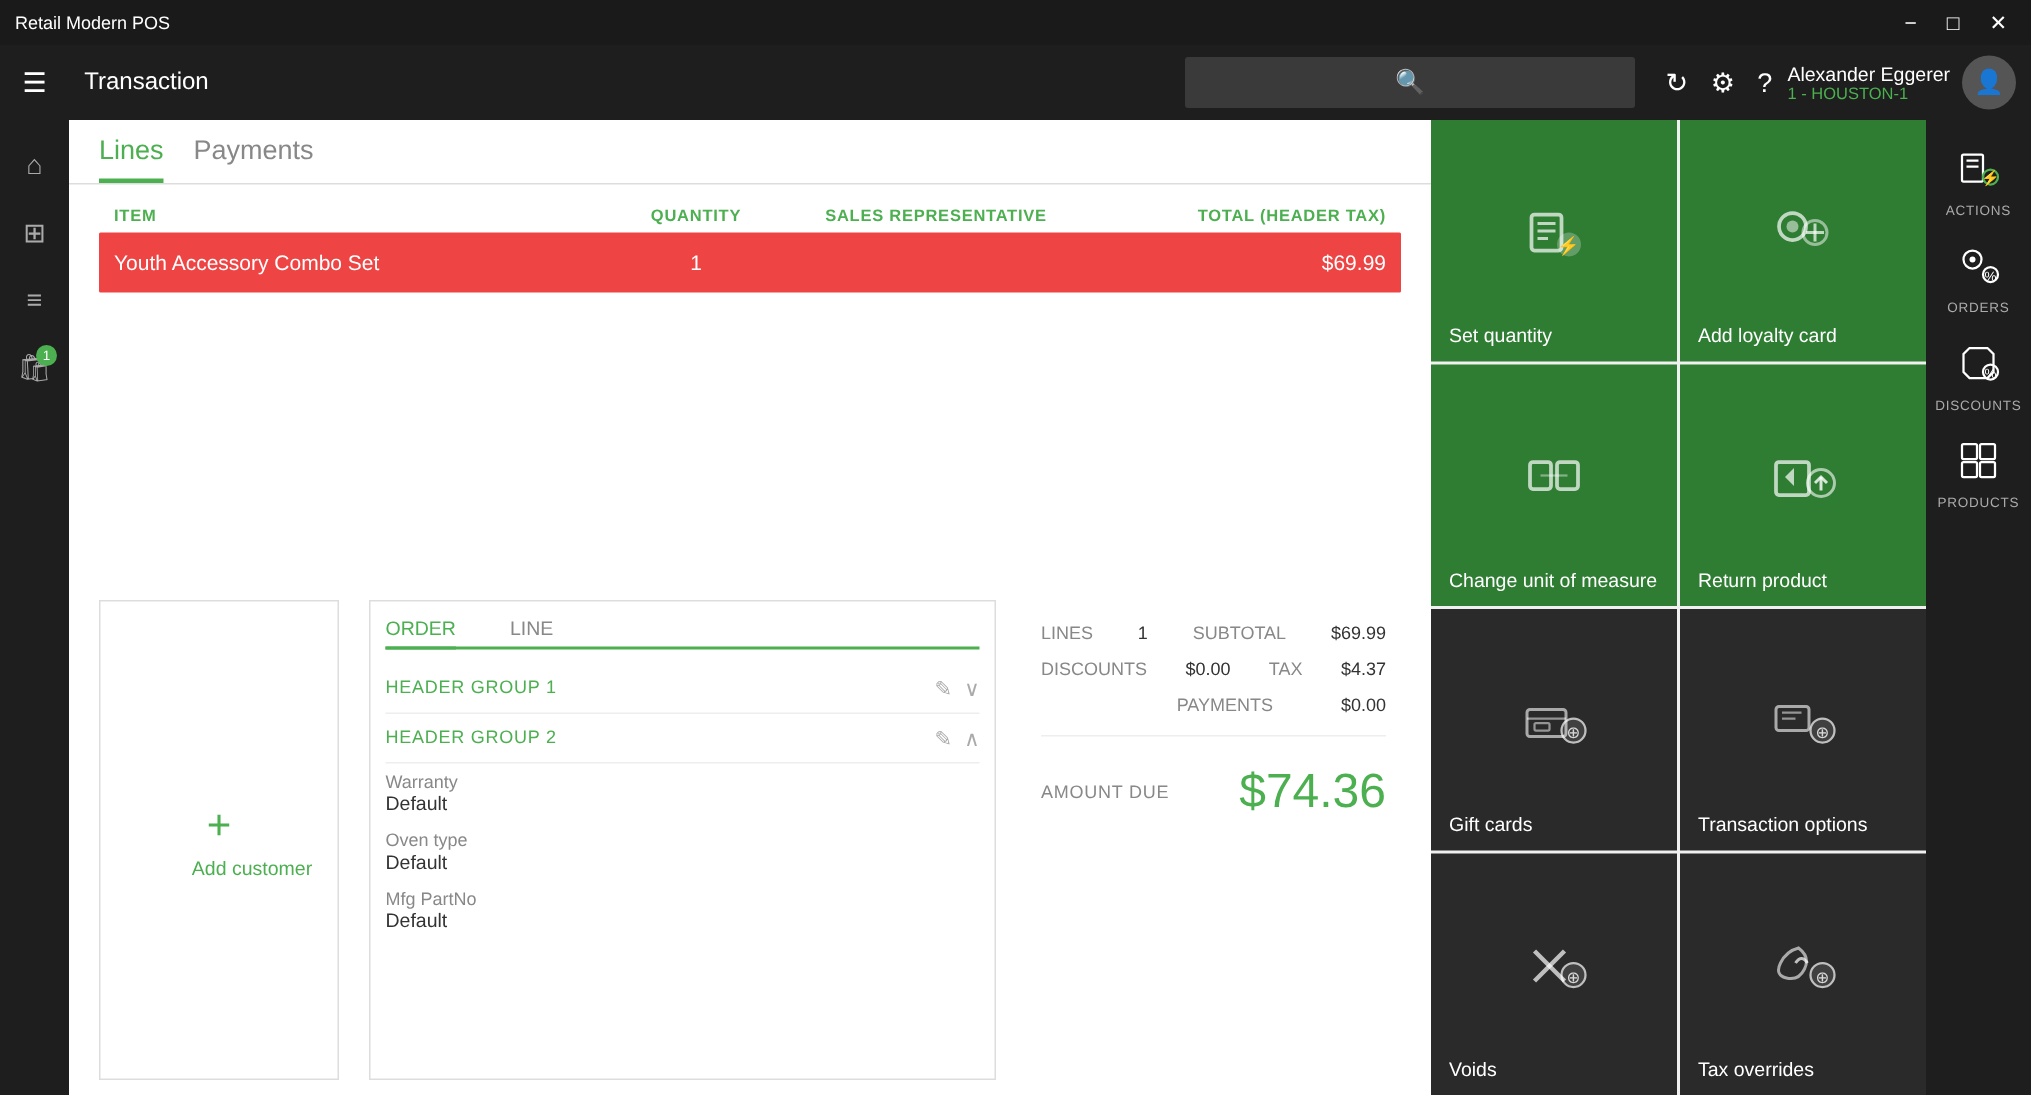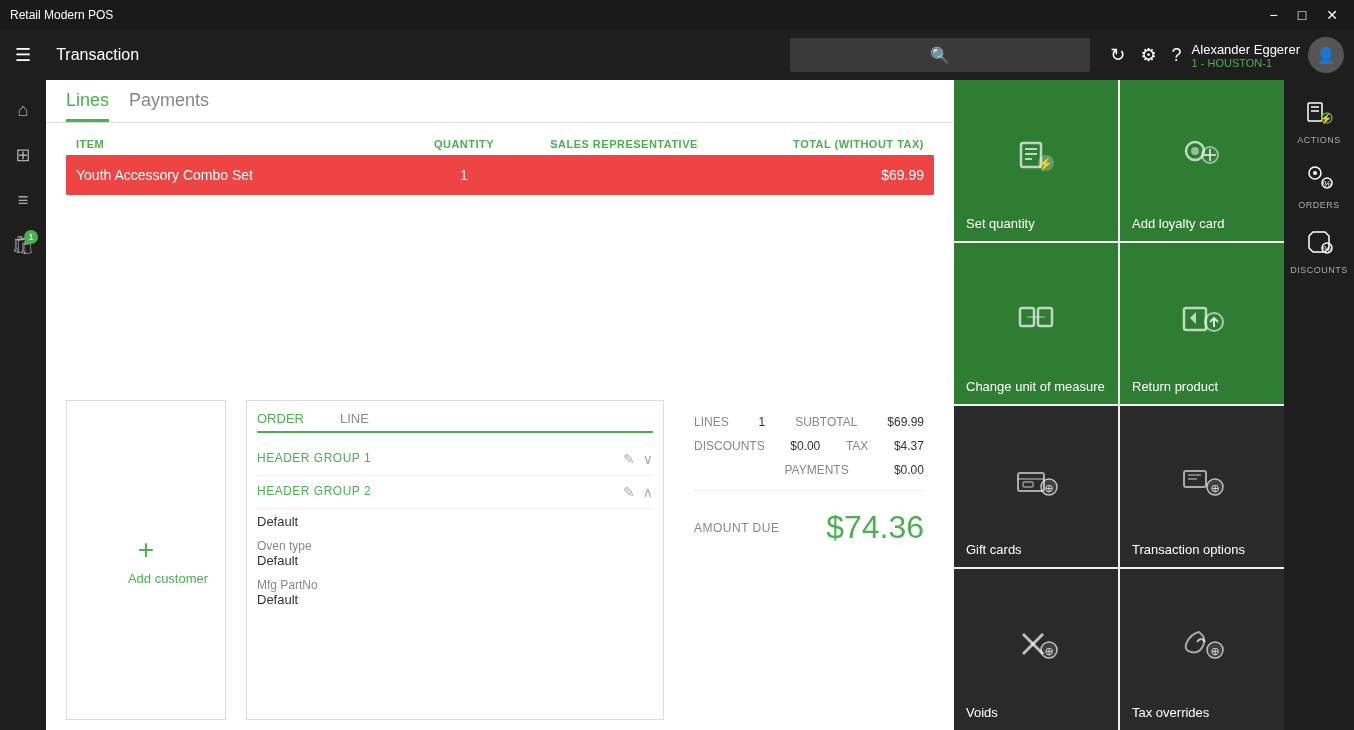--- a/index.html
+++ b/index.html
@@ -310,21 +310,21 @@
     <div class="tabs">
       <div class="tab active">Lines</div>
       <div class="tab">Payments</div>
     </div>
 
     <div class="table-container">
       <div class="table-header">
         <span>ITEM</span>
         <span style="text-align:center">QUANTITY</span>
         <span style="text-align:center">SALES REPRESENTATIVE</span>
-        <span style="text-align:right">TOTAL (WITHOUT TAX)</span>
+        <span style="text-align:right">TOTAL (HEADER TAX)</span>
       </div>
       <div class="table-row">
         <span>Youth Accessory Combo Set</span>
         <span style="text-align:center">1</span>
         <span></span>
         <span class="price">$69.99</span>
       </div>
     </div>
 
     <div class="bottom-panel">
@@ -350,20 +350,21 @@
 
         <div class="header-group-row">
           <span class="header-group-name">HEADER GROUP 2</span>
           <div class="header-group-icons">
             <span>✎</span>
             <span>∧</span>
           </div>
         </div>
 
         <div class="field-row">
+          <div class="field-label">Warranty</div>
           <div class="field-value">Default</div>
         </div>
         <div class="field-row">
           <div class="field-label">Oven type</div>
           <div class="field-value">Default</div>
         </div>
         <div class="field-row">
           <div class="field-label">Mfg PartNo</div>
           <div class="field-value">Default</div>
         </div>
@@ -529,15 +530,26 @@
     <div class="far-right-item">
       <span class="far-right-icon">
         <svg width="28" height="28" viewBox="0 0 28 28" fill="none">
           <path d="M8 4 L20 4 L24 8 L24 20 L20 24 L8 24 L4 20 L4 8 Z" stroke="white" stroke-width="1.5" fill="none"></path>
           <circle cx="22" cy="20" r="5" stroke="white" stroke-width="1.5" fill="none"></circle>
           <text x="22" y="24" text-anchor="middle" fill="white" font-size="9">%</text>
         </svg>
       </span>
       <span class="far-right-label">DISCOUNTS</span>
     </div>
+    <div class="far-right-item">
+      <span class="far-right-icon">
+        <svg width="28" height="28" viewBox="0 0 28 28" fill="none">
+          <rect x="3" y="3" width="10" height="10" rx="1" stroke="white" stroke-width="1.5" fill="none"></rect>
+          <rect x="15" y="3" width="10" height="10" rx="1" stroke="white" stroke-width="1.5" fill="none"></rect>
+          <rect x="3" y="15" width="10" height="10" rx="1" stroke="white" stroke-width="1.5" fill="none"></rect>
+          <rect x="15" y="15" width="10" height="10" rx="1" stroke="white" stroke-width="1.5" fill="none"></rect>
+        </svg>
+      </span>
+      <span class="far-right-label">PRODUCTS</span>
+    </div>
   </div>
 
 </div>
 
 </body></html>

